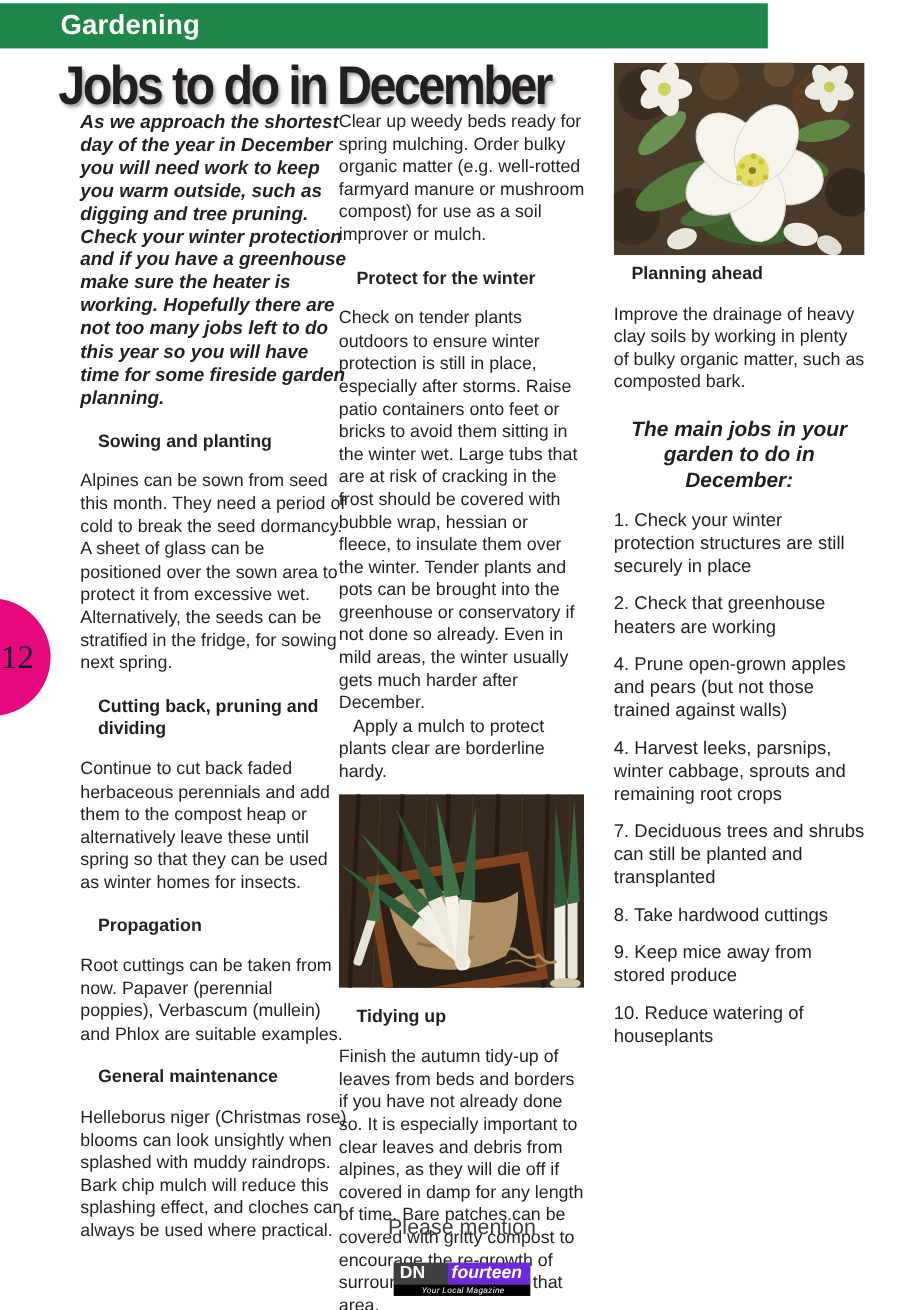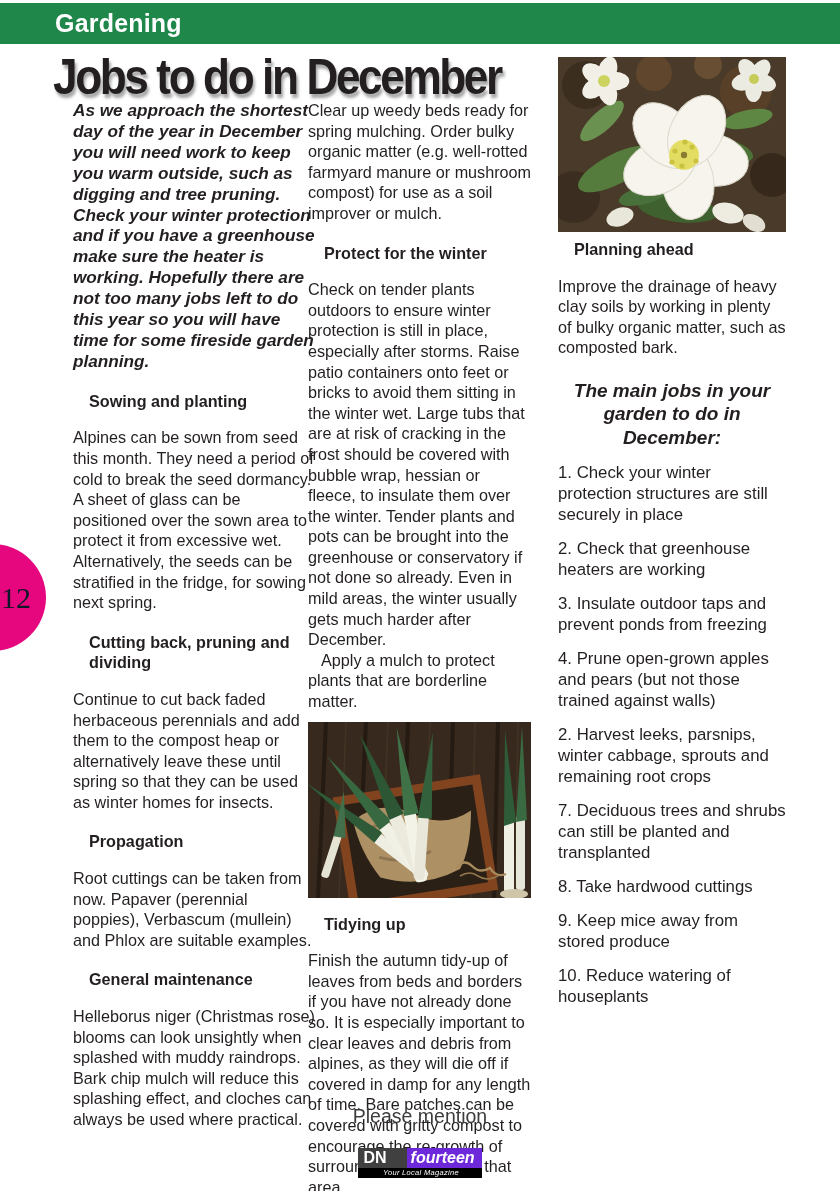--- a/index.html
+++ b/index.html
@@ -1,19 +1,19 @@
 <!DOCTYPE html>
 <html><head>
 <meta charset="utf-8">
 <style>
   html,body{margin:0;padding:0;background:#e9e9e9;}
   .page{position:relative;width:840px;height:1191px;background:#ffffff;overflow:hidden;
         font-family:"Liberation Sans",sans-serif;color:#231f20;margin:0 auto;}
   
-  .topbar{position:absolute;left:0;top:3px;width:840px;height:41px;background:#1e8749;
+  .topbar{position:absolute;left:0;top:3px;width:698px;height:41px;background:#1e8749;
           display:flex;align-items:center;}
   .topbar .section-label{color:#ffffff;font-weight:bold;font-size:25px;margin-left:55px;letter-spacing:0.2px;}
   .page-title{position:absolute;left:53px;top:48px;font-size:46px;font-weight:800;letter-spacing:-2.5px;
               transform:scale(0.96,1.08);transform-origin:left top;white-space:nowrap;
               text-shadow:2px 3px 3px rgba(0,0,0,0.35);}
   
   .col{position:absolute;font-size:16.2px;line-height:20.6px;}
   .col1{left:73px;top:100px;width:243px;}
   .col2{left:308px;top:100px;width:224px;}
   .col3{left:558px;top:57px;width:228px;}
@@ -80,21 +80,21 @@
       <p>Helleborus niger (Christmas rose) blooms can look unsightly when splashed with muddy raindrops. Bark chip mulch will reduce this splashing effect, and cloches can always be used where practical.</p>
     </div>
   </div>
 
   <div class="col col2">
     <p>Clear up weedy beds ready for spring mulching. Order bulky organic matter (e.g. well-rotted farmyard manure or mushroom compost) for use as a soil improver or mulch.</p>
 
     <div class="section">
       <p class="sec-h">Protect for the winter</p>
       <p>Check on tender plants outdoors to ensure winter protection is still in place, especially after storms. Raise patio containers onto feet or bricks to avoid them sitting in the winter wet. Large tubs that are at risk of cracking in the frost should be covered with bubble wrap, hessian or fleece, to insulate them over the winter. Tender plants and pots can be brought into the greenhouse or conservatory if not done so already. Even in mild areas, the winter usually gets much harder after December.</p>
-      <p class="indent">Apply a mulch to protect plants that are borderline matter.</p>
+      <p class="indent">Apply a mulch to protect plants clear are borderline hardy.</p>
     </div>
 
     <svg class="photo photo-mid" width="223" height="176" viewBox="0 0 223 176">
       <rect width="223" height="176" fill="#37291d"></rect>
       <g stroke="#241a11" stroke-width="4" opacity="0.9">
         <line x1="18" y1="0" x2="10" y2="176"></line>
         <line x1="58" y1="0" x2="50" y2="176"></line>
         <line x1="100" y1="0" x2="94" y2="176"></line>
         <line x1="145" y1="0" x2="140" y2="176"></line>
         <line x1="190" y1="0" x2="186" y2="176"></line>
@@ -230,23 +230,22 @@
 
     <div>
       <p class="sec-h">Planning ahead</p>
       <p>Improve the drainage of heavy clay soils by working in plenty of bulky organic matter, such as composted bark.</p>
     </div>
 
     <p class="jobs-heading">The main jobs in your garden to do in December:</p>
 
     <p class="job">1. Check your winter protection structures are still securely in place</p>
     <p class="job">2. Check that greenhouse heaters are working</p>
-    <p class="job">3. Insulate outdoor taps and prevent ponds from freezing</p>
     <p class="job">4. Prune open-grown apples and pears (but not those trained against walls)</p>
-    <p class="job">2. Harvest leeks, parsnips, winter cabbage, sprouts and remaining root crops</p>
+    <p class="job">4. Harvest leeks, parsnips, winter cabbage, sprouts and remaining root crops</p>
     <p class="job">7. Deciduous trees and shrubs can still be planted and transplanted</p>
     <p class="job">8. Take hardwood cuttings</p>
     <p class="job">9. Keep mice away from stored produce</p>
     <p class="job">10. Reduce watering of houseplants</p>
   </div>
 
   <div class="footer">
     <span>Please mention</span>
     <span class="logo">
       <span class="logo-top">

